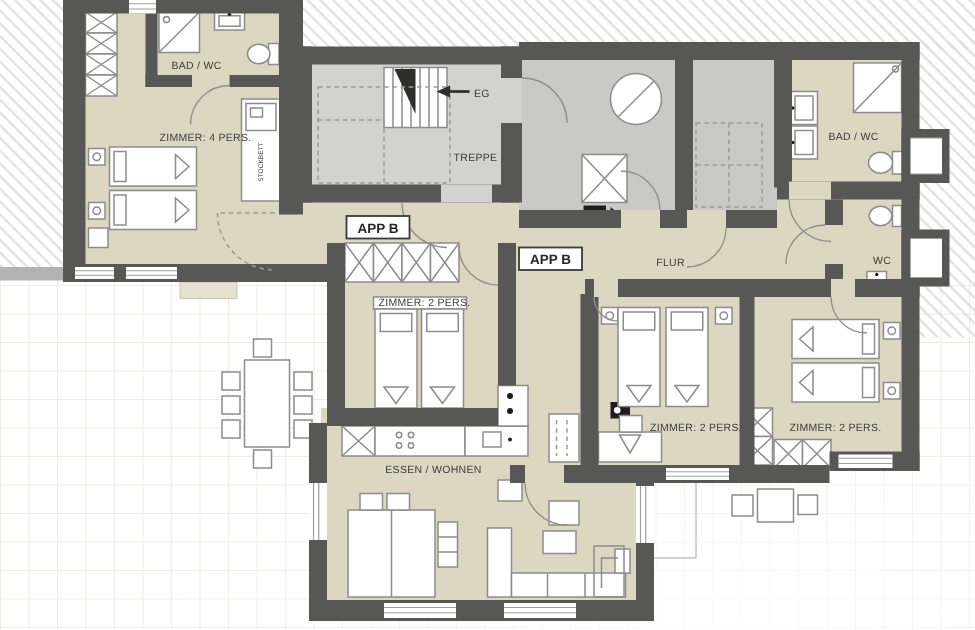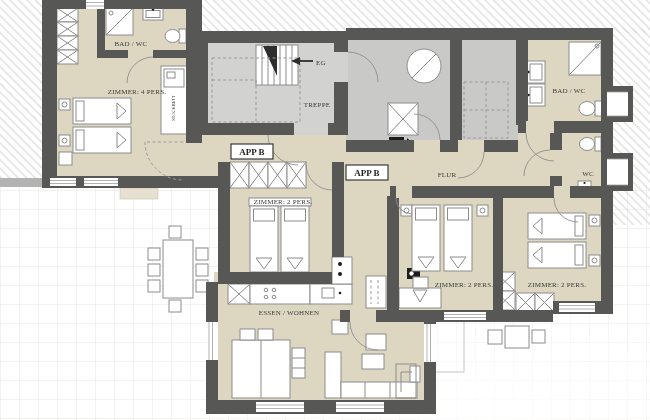--- a/index.html
+++ b/index.html
@@ -1,16 +1,16 @@
 <!DOCTYPE html>
 <html><head>
 <meta charset="utf-8">
 <style>
   html,body{margin:0;padding:0;background:#fff;}
-  .stage{width:650px;height:420px;position:relative;font-family:Liberation Serif, serif;}
+  .stage{width:650px;height:420px;position:relative;font-family:Liberation Sans, sans-serif;}
   .wall{fill:#575756;}
   .floor{fill:#ddd6c0;}
   .gfloor{fill:#d2d2d1;}
   .tfloor{fill:#c9c9c8;}
   .furn{fill:#ffffff;stroke:#8c8c8c;stroke-width:1;}
   .furnl{fill:none;stroke:#8c8c8c;stroke-width:1;}
   .thin{fill:none;stroke:#c4c4c4;stroke-width:1;}
   .dash{fill:none;stroke:#9a9a9a;stroke-width:1;stroke-dasharray:3 2.5;}
   .arc{fill:none;stroke:#8f8f8f;stroke-width:0.9;}
   .win{fill:#ffffff;}

